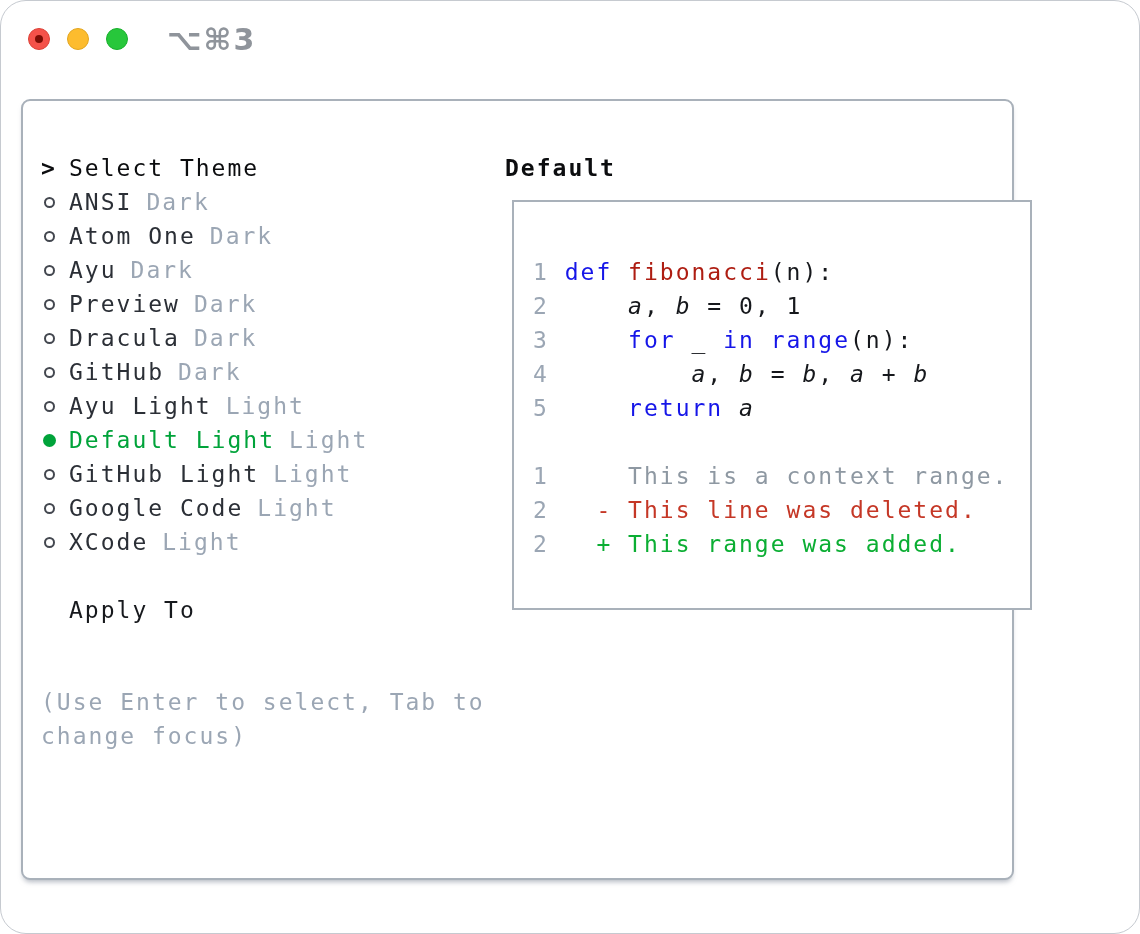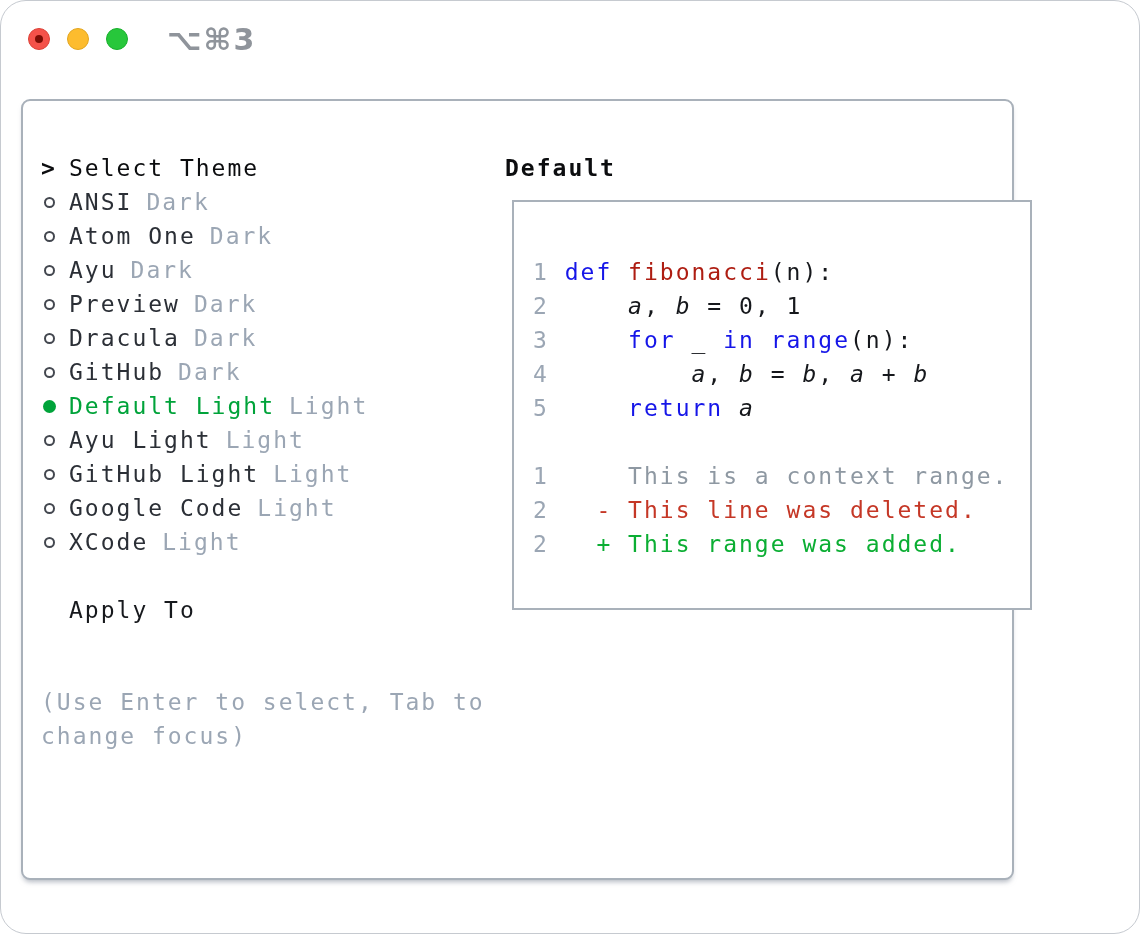--- a/index.html
+++ b/index.html
@@ -128,29 +128,29 @@
             <span><span class="item-label">Dracula</span><span class="variant">Dark</span></span>
           </div>
           <div class="row">
             <span class="marker">
               <span class="radio"></span>
             </span>
             <span><span class="item-label">GitHub</span><span class="variant">Dark</span></span>
           </div>
           <div class="row">
             <span class="marker">
+              <span class="radio"></span>
+            </span>
+            <span><span class="item-label">Ayu Light</span><span class="variant">Light</span></span>
+          </div>
+          <div class="row">
+            <span class="marker">
               <span class="radio on"></span>
             </span>
             <span><span class="item-label sel">Default Light</span><span class="variant">Light</span></span>
-          </div>
-          <div class="row">
-            <span class="marker">
-              <span class="radio"></span>
-            </span>
-            <span><span class="item-label">Ayu Light</span><span class="variant">Light</span></span>
           </div>
           <div class="row">
             <span class="marker">
               <span class="radio"></span>
             </span>
             <span><span class="item-label">GitHub Light</span><span class="variant">Light</span></span>
           </div>
           <div class="row">
             <span class="marker">
               <span class="radio"></span>

